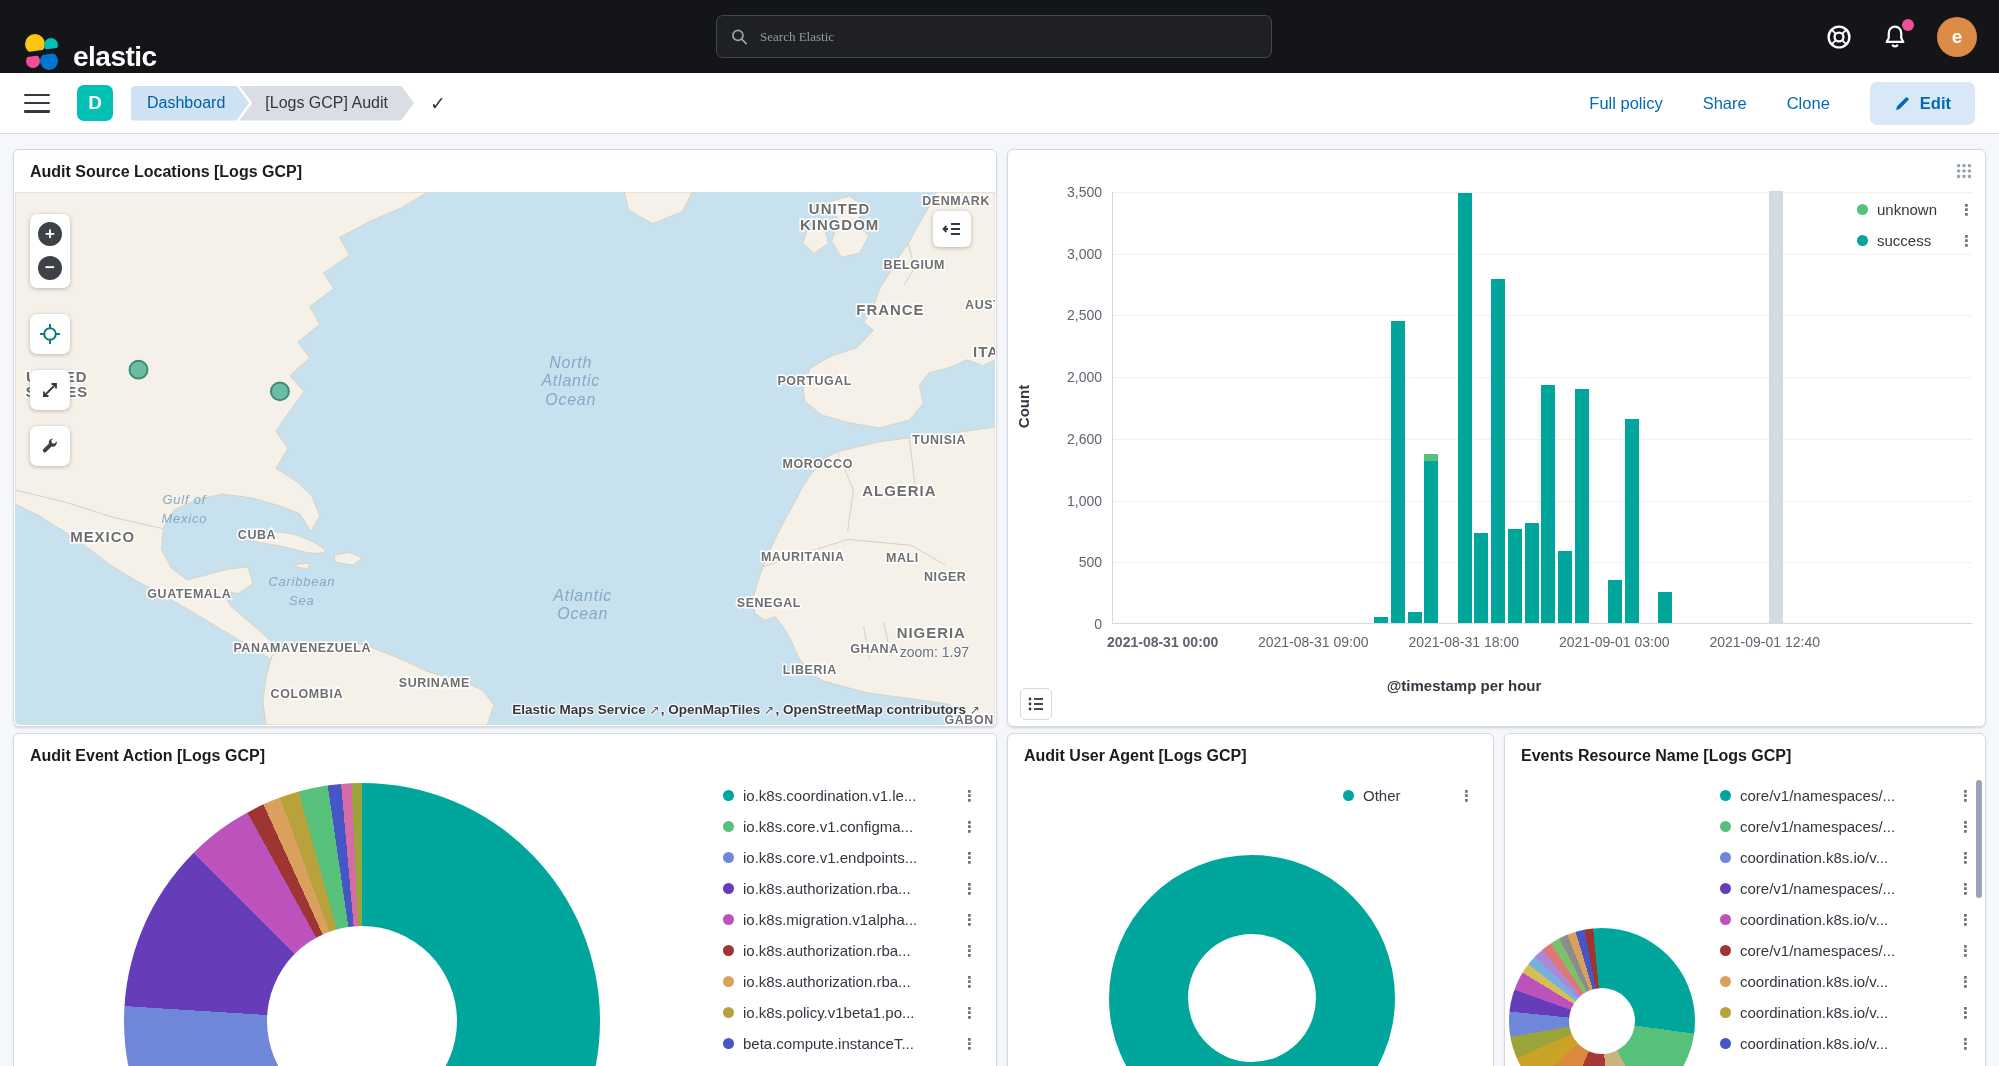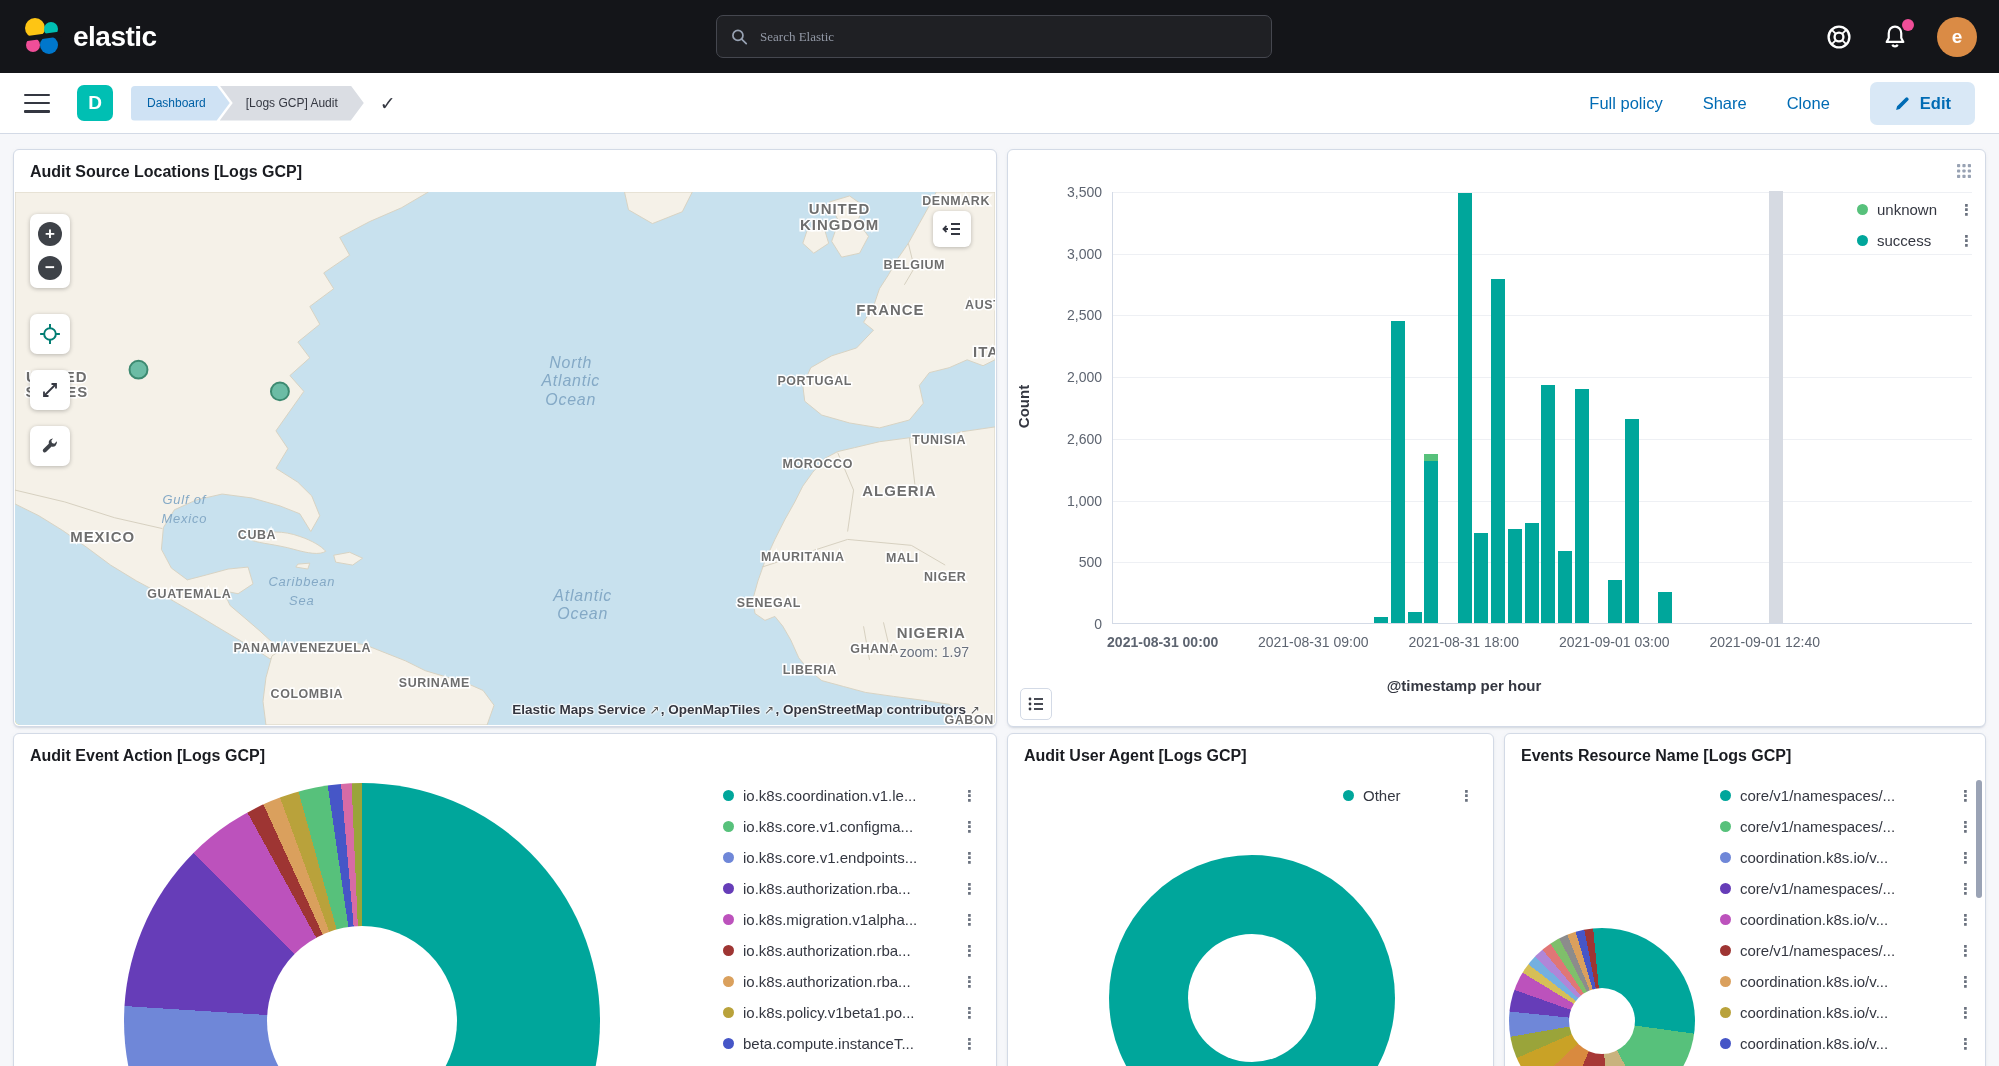--- a/index.html
+++ b/index.html
@@ -2,41 +2,41 @@
 <html><head>
 <meta charset="utf-8">
 <style>
   *{box-sizing:border-box}
   html,body{margin:0;padding:0;overflow:hidden}
   body{width:1999px;height:1066px;position:relative;background:#f6f7fa;
        font-family:"Liberation Sans","DejaVu Sans",sans-serif;color:#343741}
 
   
   .topbar{position:absolute;top:0;left:0;right:0;height:73px;background:#141519;z-index:10}
-  .logo{position:absolute;left:22px;top:0;height:73px;display:flex;align-items:center;gap:11px;cursor:pointer}
+  .logo{position:absolute;left:22px;top:0;height:73px;display:flex;align-items:flex-end;gap:11px;cursor:pointer}
   .logo-text{color:#fff;font-size:28px;font-weight:600;letter-spacing:-.5px}
   .search{position:absolute;left:716px;top:15px;width:556px;height:43px;background:rgba(255,255,255,.05);
           border:1px solid #45474f;border-radius:7px;display:flex;align-items:center;padding:0 14px;gap:10px}
   .search input{background:transparent;border:none;outline:none;color:#d4dae5;font-size:13px;width:100%;font-family:Liberation Serif, serif}
   .search input::placeholder{color:#9298a5}
   .top-icons{position:absolute;right:22px;top:0;height:73px;display:flex;align-items:center;gap:28px}
   .icon-btn{width:28px;height:28px;position:relative;display:flex;align-items:center;justify-content:center;cursor:pointer}
   .badge-dot{position:absolute;top:-4px;right:-5px;width:12px;height:12px;border-radius:50%;background:#F04E98}
   .avatar{width:40px;height:40px;border-radius:50%;background:#DA8B45;color:#fff;display:flex;align-items:center;
           justify-content:center;font-size:19px;font-weight:600;cursor:pointer}
 
   
   .navbar{position:absolute;top:73px;left:0;right:0;height:61px;background:#fff;border-bottom:1px solid #d3dae6;
           display:flex;align-items:center;padding:0 24px;z-index:9}
   .hamburger{width:26px;height:19px;display:flex;flex-direction:column;justify-content:space-between;cursor:pointer}
   .hamburger span{height:2.5px;background:#343741;border-radius:1px}
   .app-badge{width:36px;height:36px;border-radius:7px;background:#00BFB3;color:#fff;font-weight:700;font-size:19px;
              display:flex;align-items:center;justify-content:center;margin-left:27px;cursor:pointer}
   .crumbs{display:flex;align-items:center;margin-left:18px}
-  .crumb{height:35px;display:flex;align-items:center;font-size:12px;font-weight:500}
+  .crumb{height:35px;display:flex;align-items:center;font-size:16px;font-weight:500}
   .crumb.first{background:#cfe2f4;color:#0061a6;padding:0 24px 0 16px;border-radius:4px 0 0 4px;position:relative;z-index:2;
     clip-path:polygon(0 0,calc(100% - 13px) 0,100% 50%,calc(100% - 13px) 100%,0 100%);cursor:pointer}
   .crumb.second{background:#dadde3;color:#343741;margin-left:-10px;padding:0 26px 0 26px;
     clip-path:polygon(0 0,calc(100% - 13px) 0,100% 50%,calc(100% - 13px) 100%,0 100%,13px 50%)}
   .crumb-check{margin-left:16px;color:#343741;font-size:19px;font-weight:700;cursor:pointer}
   .nav-actions{margin-left:auto;display:flex;align-items:center;gap:40px}
   .nav-link{color:#006BB4;font-size:16.5px;font-weight:500;cursor:pointer;white-space:nowrap}
   .edit-btn{height:43px;padding:0 24px;background:#d9e8f6;color:#006BB4;font-size:16.5px;font-weight:600;border:none;
             border-radius:7px;display:flex;align-items:center;gap:9px;cursor:pointer;font-family:inherit}
 

